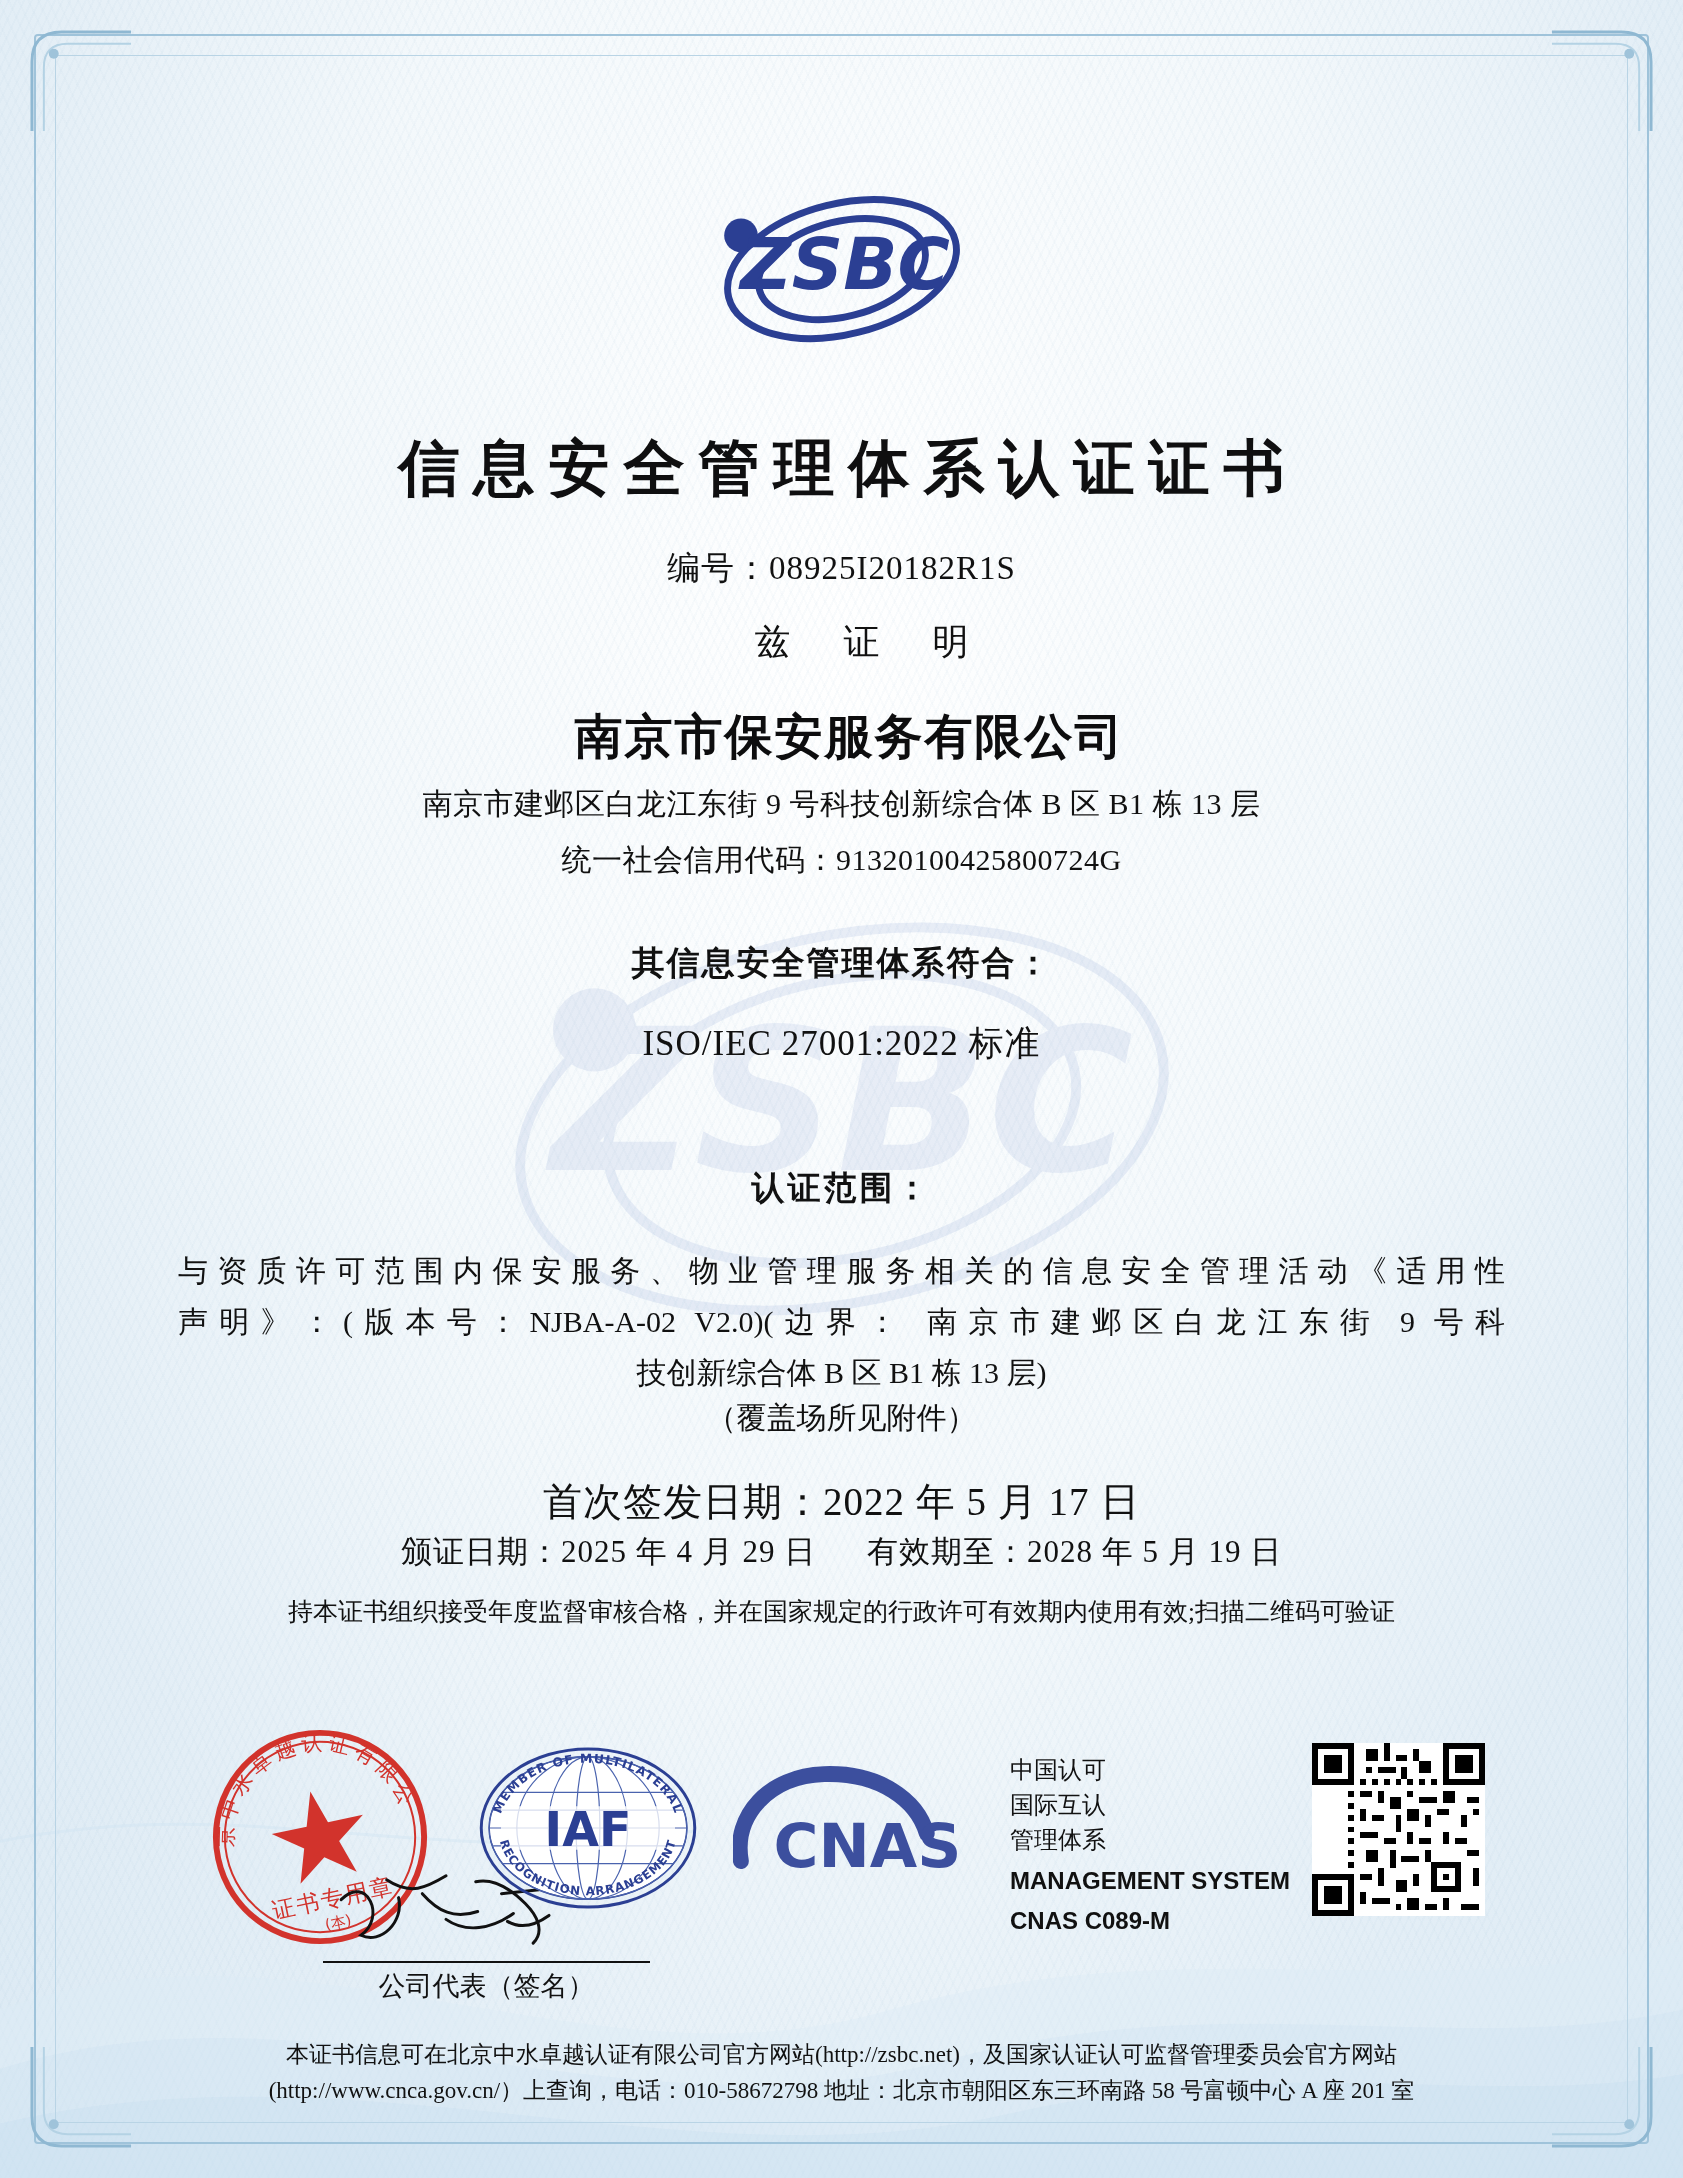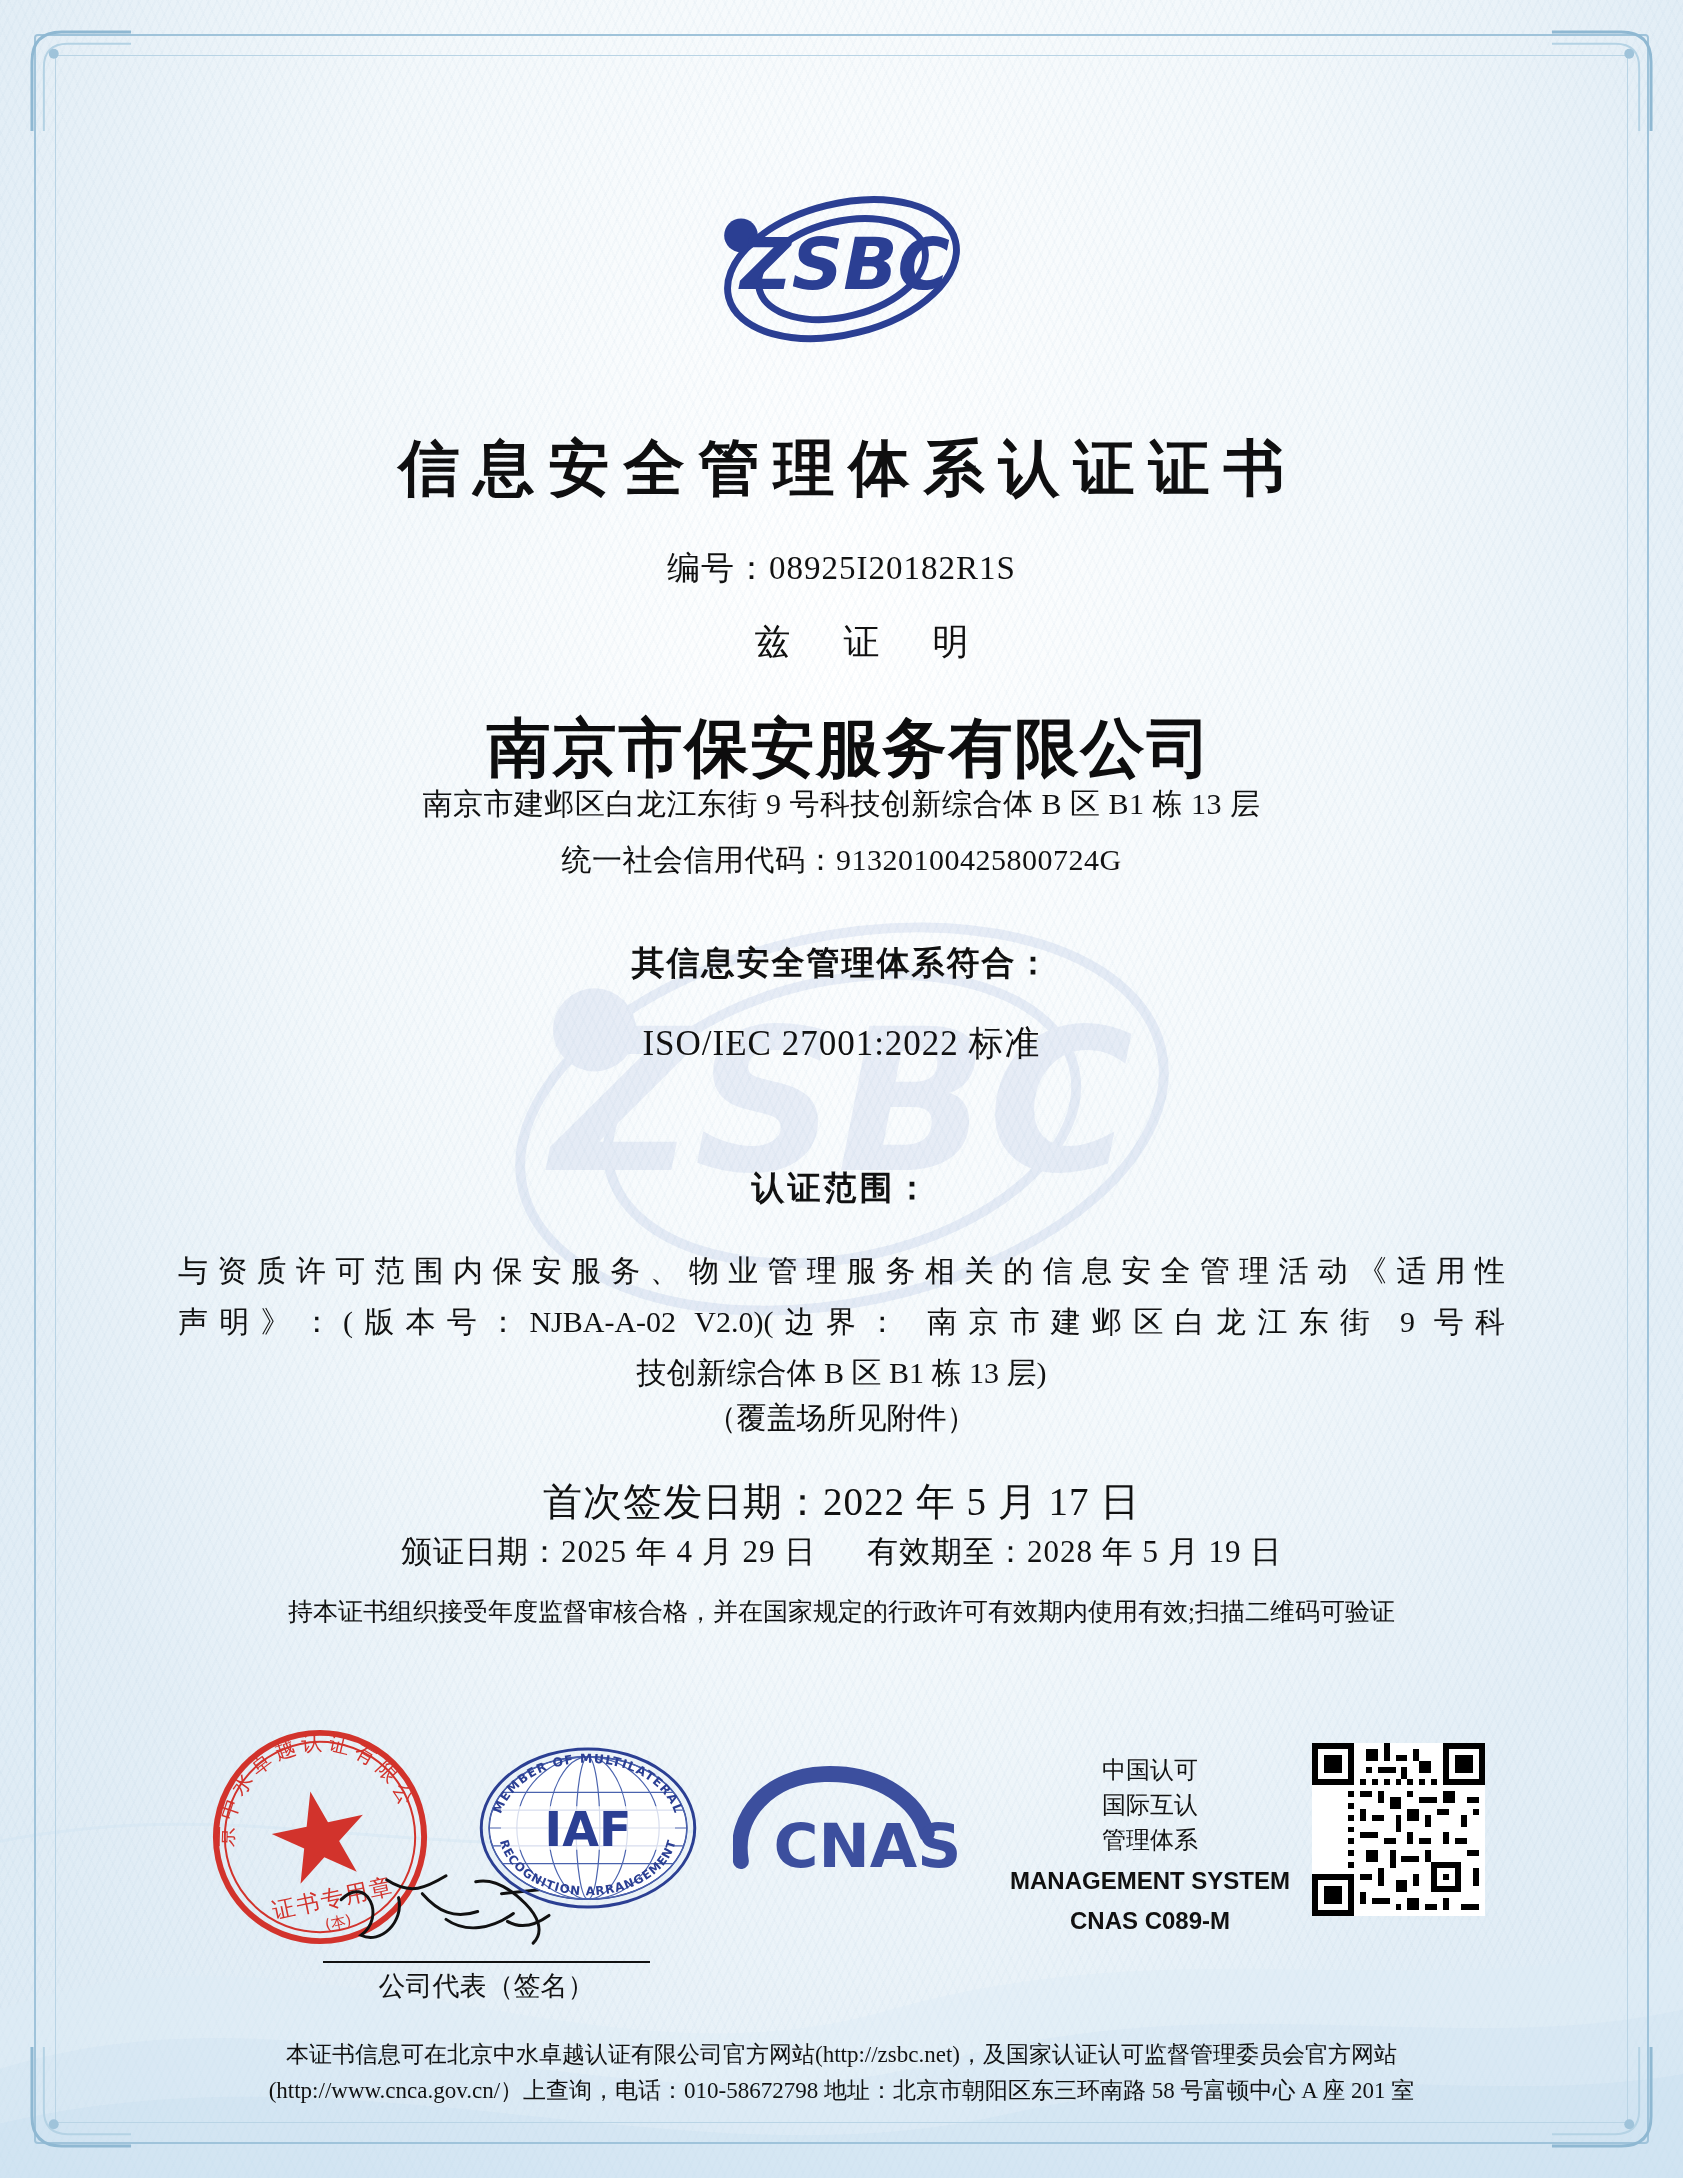--- a/index.html
+++ b/index.html
@@ -120,21 +120,21 @@
     color: #111;
     margin-left: 40px;
   }
 
   .company-name {
     position: absolute;
     left: 16px; right: 0;
     top: 705px;
     font-family: "DejaVu Sans", sans-serif;
     font-weight: 700;
-    font-size: 64px;
+    font-size: 48px;
     letter-spacing: 2px;
     color: #0d0d0e;
   }
 
   .company-address {
     position: absolute;
     left: 0; right: 0;
     top: 784px;
     font-size: 30px;
     color: #111;
@@ -283,21 +283,21 @@
     left: 733px;
     top: 51px;
     width: 262px;
     height: 129px;
   }
 
   .cnas-text {
     position: absolute;
     left: 1010px;
     top: 40px;
-    text-align: center;
+    text-align: left;
     color: #111;
   }
   .cnas-text .cn {
     font-size: 24px;
     line-height: 35px;
   }
   .cnas-text .en {
     font-family: "Liberation Sans", sans-serif;
     font-weight: 700;
     font-size: 24px;

